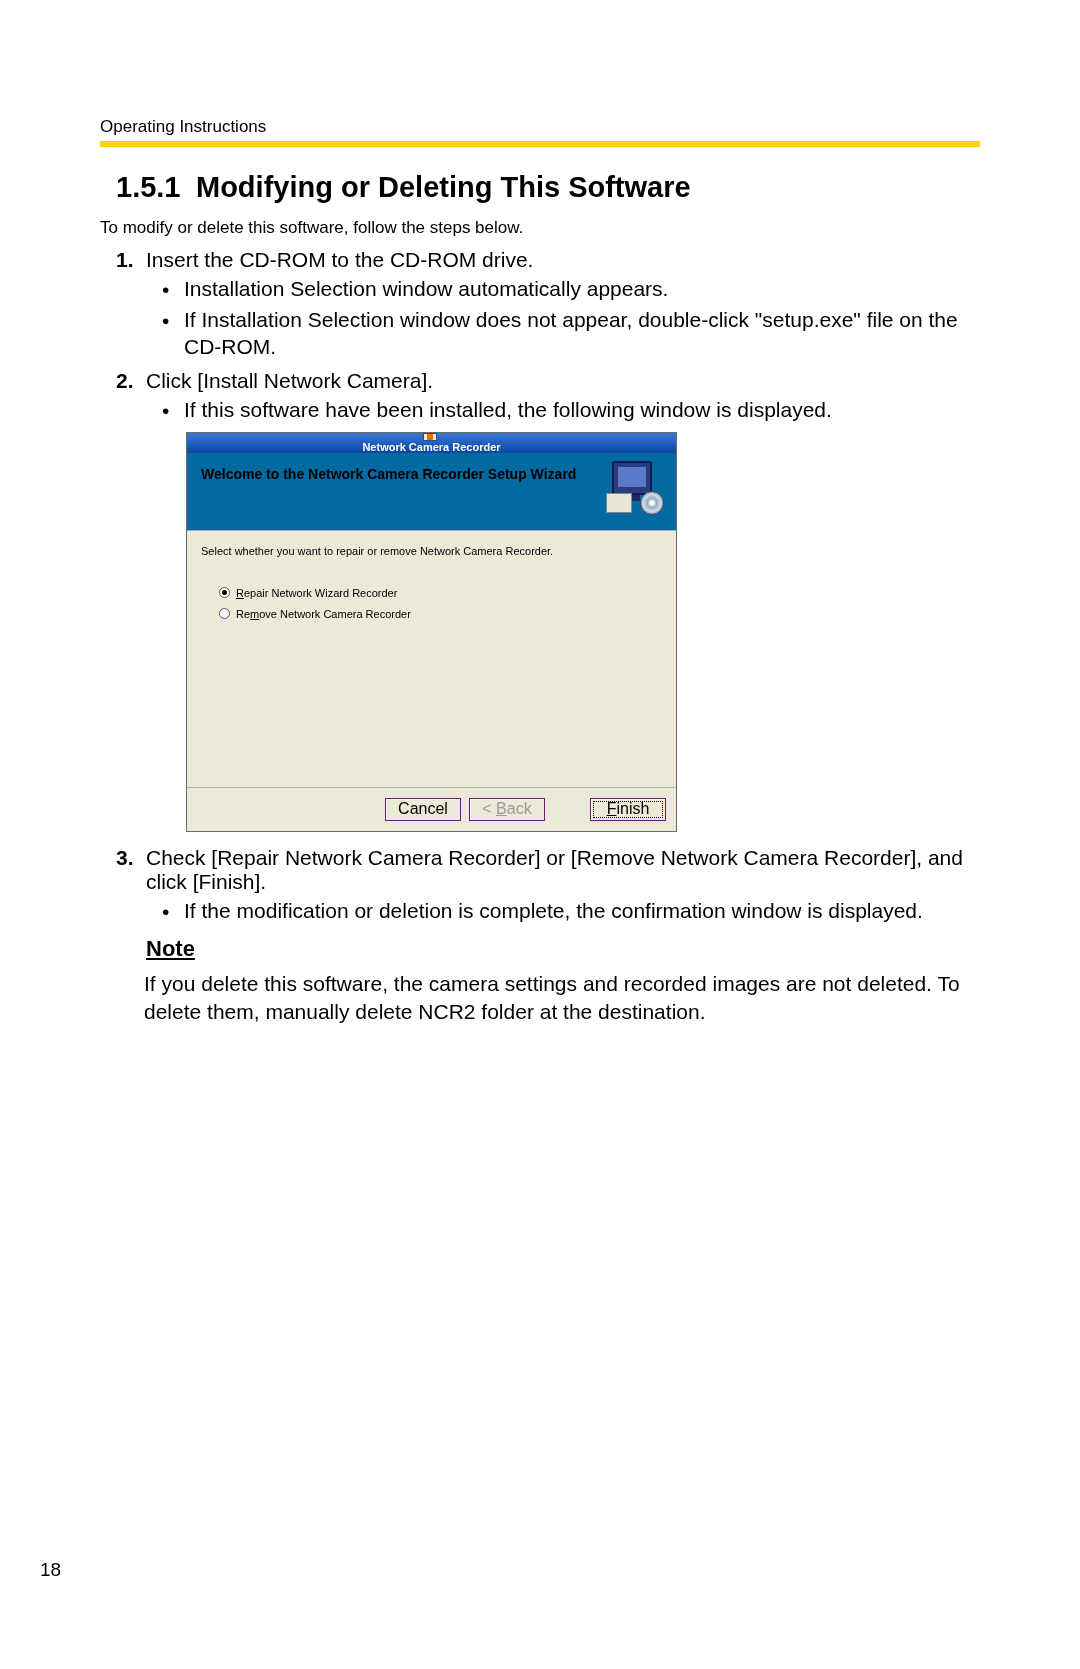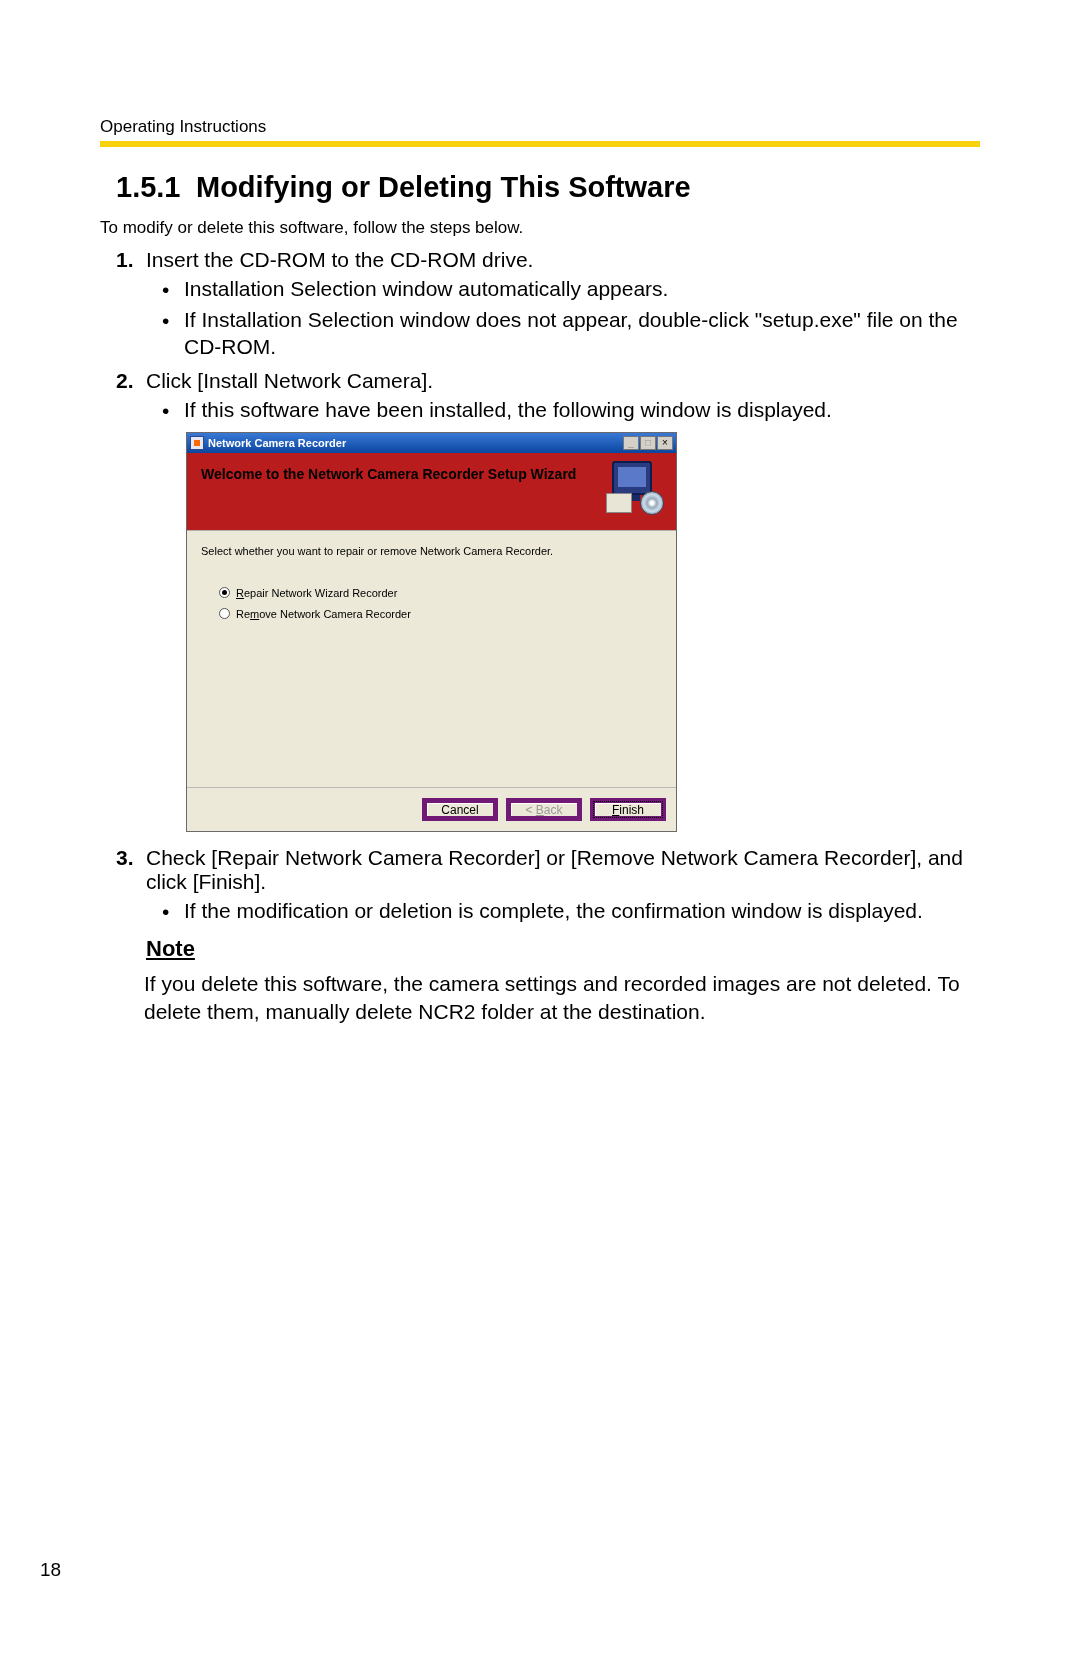--- a/index.html
+++ b/index.html
@@ -15,45 +15,45 @@
   .ol-item .num { position: absolute; left: -30px; font-weight: bold; }
   .ul { list-style: none; padding-left: 38px; margin-top: 4px; margin-bottom: 8px; }
   .ul-item { font-size: 21px; position: relative; margin-bottom: 4px; line-height: 1.28; }
   .ul-item .bullet { position: absolute; left: -22px; top: 1px; }
   .note-heading { font-size: 22px; font-weight: bold; text-decoration: underline; margin: 12px 0 8px 46px; }
   .note-body { font-size: 21px; margin-left: 44px; line-height: 1.3; }
   .page-number { position: absolute; left: 40px; bottom: 88px; font-size: 19px; }
 
   
   .wizard { width: 491px; margin: 8px 0 14px 40px; border: 1px solid #6a6a6a; background: #ece9d8; font-family: Tahoma, Arial, sans-serif; }
-  .titlebar { height: 20px; background: linear-gradient(180deg, #3a78d7 0%, #0a46a0 100%); display: flex; align-items: center; padding: 0 3px; }
+  .titlebar { height: 20px; background: linear-gradient(180deg, #3a78d7 0%, #0a46a0 100%); display: flex; align-items: center; padding: 0 3px; flex-direction: column; }
   .tb-icon { width: 14px; height: 14px; background: #e7e7f5; border: 1px solid #2c4b8f; margin-right: 4px; display: flex; align-items: center; justify-content: center; }
   .tb-icon::after { content: ""; width: 6px; height: 6px; background: #ff6a00; }
   .tb-title { color: #fff; font-size: 11px; font-weight: bold; flex: 1; }
   .tb-buttons { display: flex; gap: 1px; }
   .tb-btn { width: 16px; height: 14px; background: #d4d0c8; border: 1px solid #777; font-size: 10px; line-height: 12px; text-align: center; font-family: Arial; color: #000; }
   .tb-btn.disabled { color: #999; }
-  .wizard-top { background: #b91c1c; padding: 12px 12px 10px 14px; border-bottom: 1px solid #b0b0b0; position: relative; min-height: 78px; }
+  .wizard-top { background: #0369a1; padding: 12px 12px 10px 14px; border-bottom: 1px solid #b0b0b0; position: relative; min-height: 78px; }
   .welcome { font-size: 14px; font-weight: bold; width: 390px; line-height: 1.3; }
   .wiz-icon { position: absolute; right: 12px; top: 8px; width: 58px; height: 54px; }
   .monitor { position: absolute; left: 6px; top: 0; width: 40px; height: 34px; background: #2a3b80; border: 2px solid #0a1c50; border-radius: 3px; }
   .monitor::after { content: ""; position: absolute; left: 4px; top: 4px; width: 28px; height: 20px; background: #5a79c8; }
   .monitor-stand { position: absolute; left: 18px; top: 34px; width: 16px; height: 6px; background: #1a2a60; }
   .disc { position: absolute; right: 0; bottom: 0; width: 24px; height: 24px; border-radius: 50%; background: radial-gradient(circle, #fff 10%, #9ab 30%, #cde 55%, #89a 75%, #abd 100%); border: 1px solid #445; }
   .box { position: absolute; left: 0; bottom: 2px; width: 26px; height: 20px; background: #e8e5d6; border: 1px solid #888; }
   .wizard-body { padding: 14px 14px 8px 14px; }
   .select-text { font-size: 11px; color: #000; margin-bottom: 30px; }
   .radio-row { display: flex; align-items: center; font-size: 11px; margin: 0 0 9px 18px; color: #000; }
   .radio { width: 11px; height: 11px; border-radius: 50%; border: 1px solid #555; background: #fff; margin-right: 6px; display: inline-flex; align-items: center; justify-content: center; flex-shrink: 0; }
   .radio.selected::after { content: ""; width: 5px; height: 5px; border-radius: 50%; background: #000; display: block; }
   .ul-char { text-decoration: underline; }
   .button-row { border-top: 1px solid #b8b8b8; padding: 10px 10px 10px 10px; display: flex; justify-content: flex-end; gap: 8px; margin-top: 150px; }
-  .wbtn { min-width: 76px; height: 23px; background: #ece9d8; border: 5px solid #701a75; font-size: 12px; color: #000; padding: 0 6px; box-shadow: 1px 1px 0 #fff inset; }
+  .wbtn { min-width: 76px; height: 23px; background: #ece9d8; border: 1px solid #701a75; font-size: 16px; color: #000; padding: 0 6px; box-shadow: 1px 1px 0 #fff inset; }
   .wbtn.disabled { color: #9a9a9a; }
-  .wbtn.default { outline: 1px dotted #000; outline-offset: -4px; }
+  .wbtn.default { outline: 1px dotted #000; outline-offset: -4px; margin-left: 37px; }
 </style>
 </head>
 <body>
 
 <div class="page">
 
   <div class="header-text">Operating Instructions</div>
   <div class="yellow-rule"></div>
 
   <div class="section-heading">

